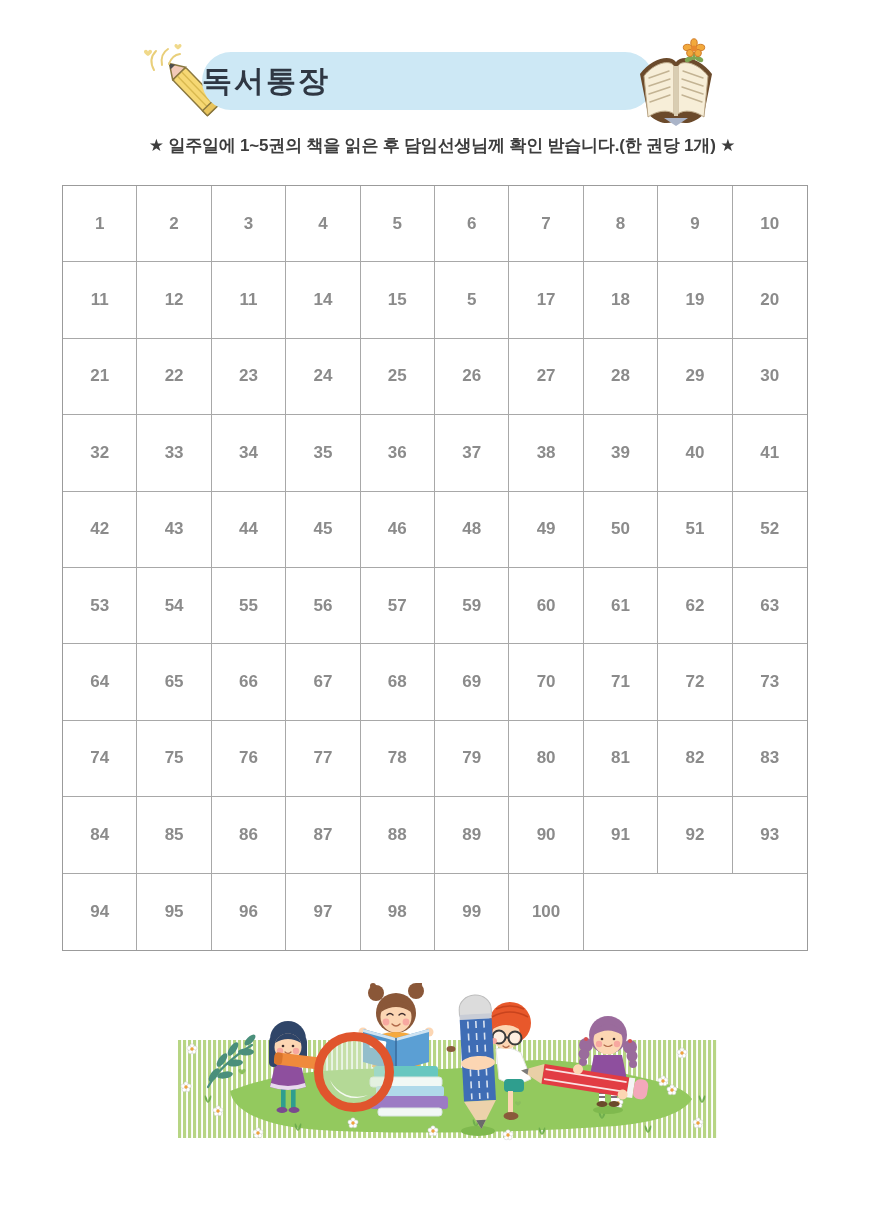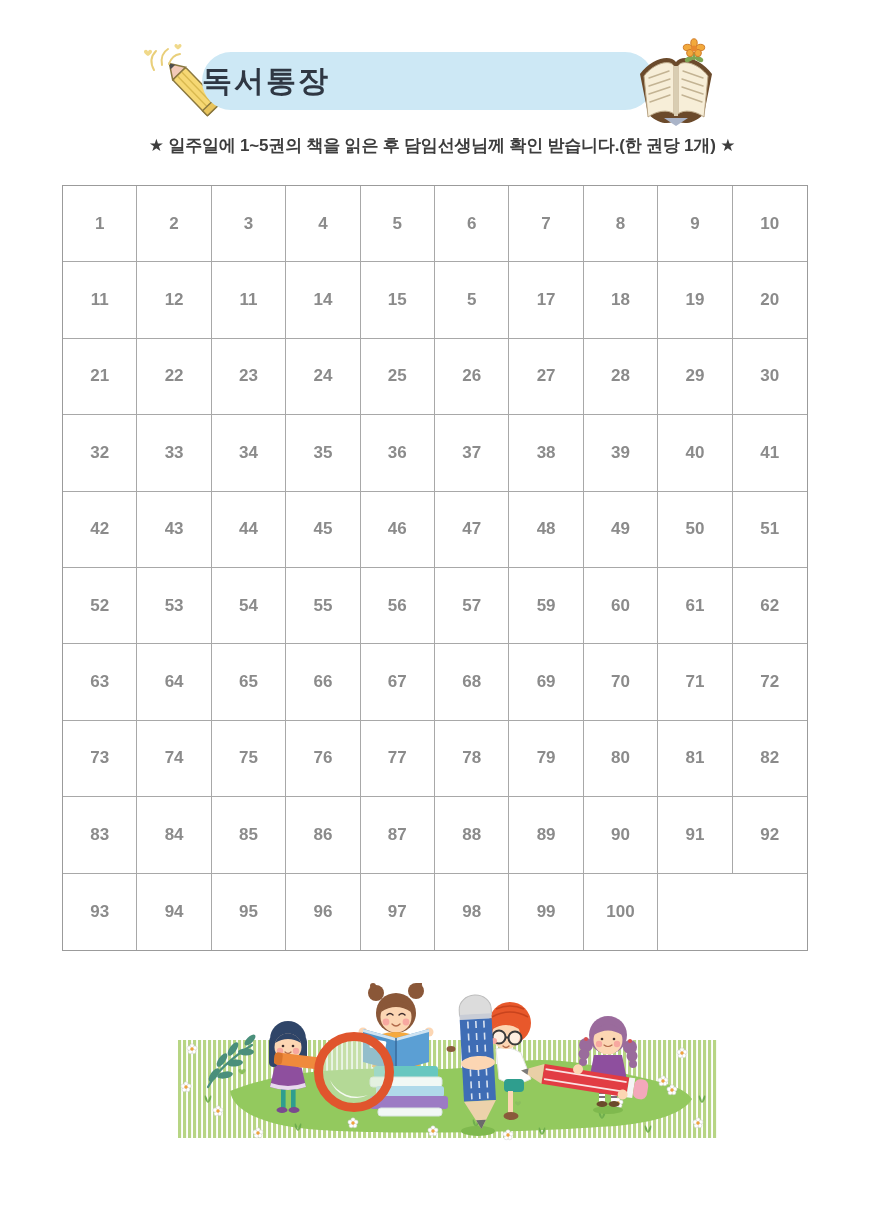--- a/index.html
+++ b/index.html
@@ -131,21 +131,20 @@
     <div class="cell">37</div>
     <div class="cell">38</div>
     <div class="cell">39</div>
     <div class="cell">40</div>
     <div class="cell">41</div>
     <div class="cell">42</div>
     <div class="cell">43</div>
     <div class="cell">44</div>
     <div class="cell">45</div>
     <div class="cell">46</div>
-    <div class="cell">47</div>
     <div class="cell">48</div>
     <div class="cell">49</div>
     <div class="cell">50</div>
     <div class="cell">51</div>
     <div class="cell">52</div>
     <div class="cell">53</div>
     <div class="cell">54</div>
     <div class="cell">55</div>
     <div class="cell">56</div>
     <div class="cell">57</div>

